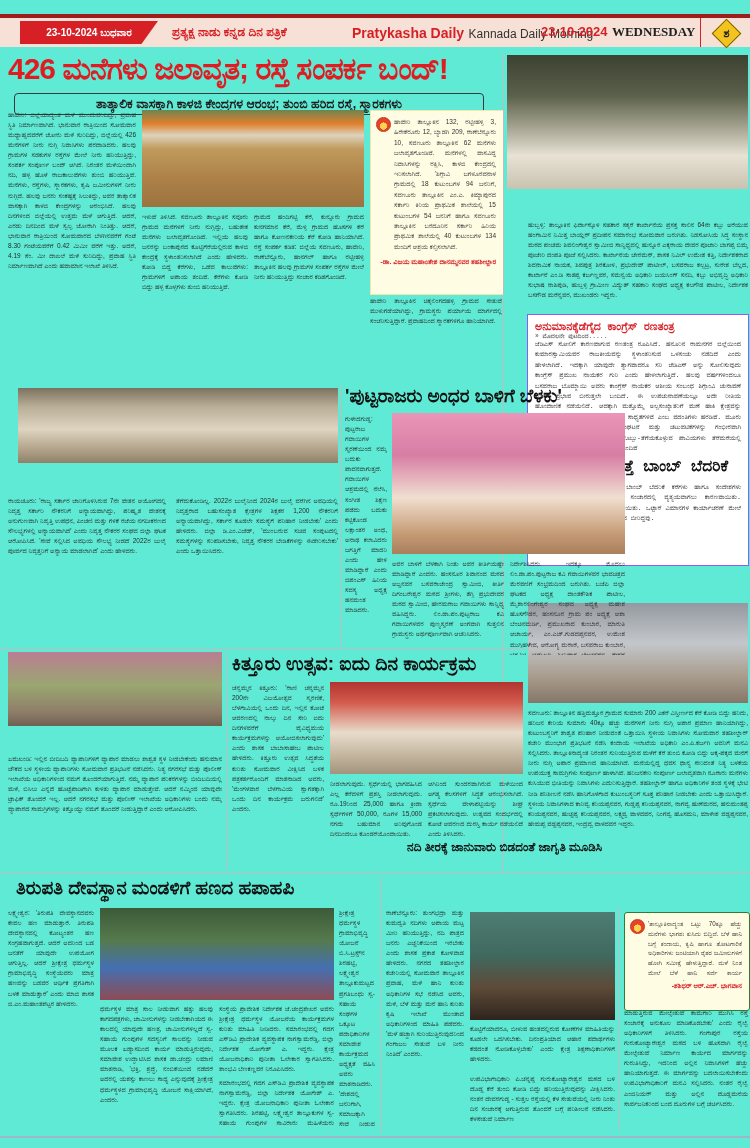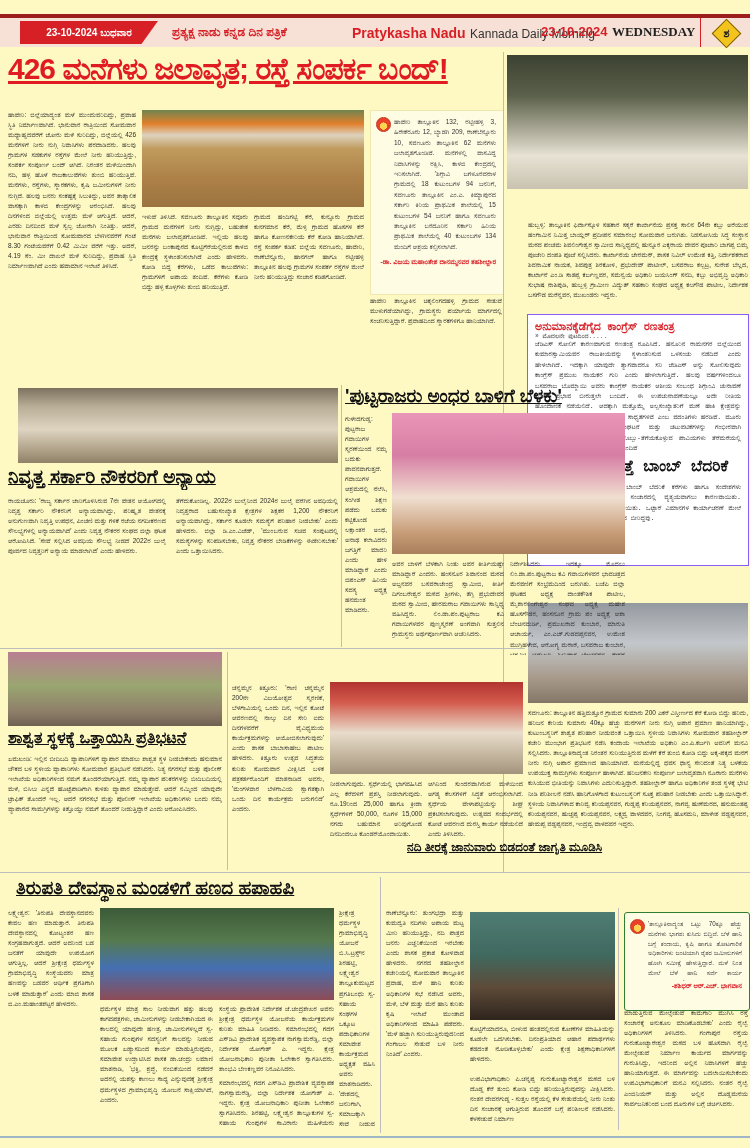--- a/index.html
+++ b/index.html
@@ -1,21 +1,21 @@
 <!DOCTYPE html>
 <html><head>
 <meta charset="utf-8">
 <style>
   html,body{margin:0;padding:0;background:#fff;}
-  #page{position:relative;width:750px;height:1148px;background:#fef9c3;overflow:hidden;
+  #page{position:relative;width:750px;height:1148px;background:#5eead4;overflow:hidden;
         font-family:"Liberation Sans","DejaVu Sans",sans-serif;}
   .abs{position:absolute;}
   .txt{position:absolute;font-size:6.5px;line-height:1.55;text-align:justify;
        color:#2b2b2b;overflow:hidden;word-break:break-word;}
-  .hl{position:absolute;font-weight:bold;color:#111;overflow:hidden;text-decoration:underline;}
+  .hl{position:absolute;font-weight:bold;color:#111;overflow:hidden;}
   .red{color:#d71f26;}
   .ph{position:absolute;overflow:hidden;}
   .ph-flood{background:linear-gradient(180deg,#6f8450 0%,#e07f2c 14%,#ddd3bd 26%,#c09a5d 40%,#ad8148 70%,#9c7340 100%);}
   .ph-felic{background:linear-gradient(180deg,#3c4231 0%,#5a604a 30%,#a8a694 55%,#e7e2d4 75%,#c9c2b0 100%);}
   .ph-group{background:linear-gradient(180deg,#7c725f 0%,#b9ae97 25%,#ded4c0 55%,#b5a78e 80%,#8f8068 100%);}
   .ph-hall{background:linear-gradient(180deg,#ea96b8 0%,#d77ea4 30%,#f0dfd0 60%,#c79d78 85%,#a97f5c 100%);}
   .ph-kitturu{background:linear-gradient(180deg,#b23430 0%,#d35a4c 22%,#e8dccb 55%,#c3b59e 80%,#a2937c 100%);}
   .ph-crowd{background:linear-gradient(180deg,#94999f 0%,#c3c7cb 40%,#a79a8a 75%,#857767 100%);}
   .ph-protest{background:linear-gradient(180deg,#b97e92 0%,#9aa671 45%,#8f7f6a 80%,#6f6152 100%);}
   .ph-stage{background:linear-gradient(180deg,#3c5a38 0%,#567a4d 35%,#4470b2 65%,#8e4b55 100%);}
@@ -41,33 +41,36 @@
 <div id="page">
 
   <div class="abs" style="left:0;top:14px;width:750px;height:4px;background:#9d1c1c;"></div>
   <div class="abs" style="left:0;top:18px;width:750px;height:29px;background:#f7e1d6;"></div>
   <div class="abs" style="left:20px;top:21px;width:138px;height:23px;background:#d71f26;
               clip-path:polygon(0 0,100% 0,88% 100%,0 100%);display:flex;align-items:center;justify-content:center;">
     <span style="color:#fff;font-weight:bold;font-size:10px;">23-10-2024 ಬುಧವಾರ</span>
   </div>
   <div class="abs" style="left:172px;top:25px;font-size:12px;font-weight:bold;color:#d71f26;">ಪ್ರತ್ಯಕ್ಷ ನಾಡು ಕನ್ನಡ ದಿನ ಪತ್ರಿಕೆ</div>
   <div class="abs" style="left:352px;top:24px;">
-    <span style="font-size:14px;font-weight:bold;color:#d71f26;">Pratykasha Nadu</span>
+    <span style="font-size:14px;font-weight:bold;color:#d71f26;">Pratykasha Daily</span>
     <span style="font-size:12px;color:#333;">Kannada Daily Morning</span>
   </div>
   <div class="abs" style="left:541px;top:22px;">
     <span style="font-size:13px;font-weight:bold;color:#d71f26;">23-10-2024</span>
     <span style="font-size:13px;font-weight:bold;color:#222;font-family:'Liberation Serif','DejaVu Serif',serif;">WEDNESDAY</span>
   </div>
   <div class="vrule" style="left:700px;top:18px;height:29px;background:#d71f26;"></div>
   <div class="diamond" style="left:716px;top:23px;">
     <span>ಶ</span>
   </div>
 
   <div class="hl red" style="left:8px;top:52px;width:497px;height:40px;font-size:30px;letter-spacing:-1px;white-space:nowrap;color:#e01b22;">426 ಮನೆಗಳು ಜಲಾವೃತ; ರಸ್ತೆ ಸಂಪರ್ಕ ಬಂದ್!</div>
+  <div class="abs" style="left:14px;top:93px;width:468px;height:20px;border:1.5px solid #3a3a3a;border-radius:4px;display:flex;align-items:center;justify-content:center;">
+    <span style="font-size:12.5px;font-weight:bold;color:#1a1a1a;white-space:nowrap;">ತಾತ್ಕಾಲಿಕ ವಾಸಕ್ಕಾಗಿ ಕಾಳಜಿ ಕೇಂದ್ರಗಳ ಆರಂಭ; ತುಂಬಿ ಹರಿದ ರಸ್ತೆ, ಸ್ಮಾರಕಗಳು</span>
+  </div>
 
   <div class="ph ph-felic" style="left:507px;top:55px;width:241px;height:134px;"></div>
   <div class="txt" style="left:528px;top:220px;width:220px;height:90px;">ಹುಬ್ಬಳ್ಳಿ: ತಾಲ್ಲೂಕಿನ ಫಿರ್ದಾಸ್ಕೊಳಿ ಸಹಕಾರ ಸಕ್ಕರೆ ಕಾರ್ಖಾನೆಯ ಪ್ರಸಕ್ತ ಸಾಲಿನ 64ನೇ ಕಬ್ಬು ಅರೆಯುವ ಹಂಗಾಮಿನ ನಿಮಿತ್ತ ಬಾಯ್ಲರ್ ಪ್ರದೀಪನ ಸಮಾರಂಭ ಸೋಮವಾರ ಜರುಗಿತು. ನಿಡಸೋಸಿಯ ಸಿದ್ಧ ಸಂಸ್ಥಾನ ಮಠದ ಪಂಚಮ ಶಿವಲಿಂಗೇಶ್ವರ ಸ್ವಾಮೀಜಿ ಸಾನ್ನಿಧ್ಯದಲ್ಲಿ ಹುನ್ನೂರ ಎಕ್ಕರಾಯ ದೇವರ ಪೂಜಾರಿ ಬಾಗಪ್ಪ ಬಿಮ್ಮ ಪೂಜೇರಿ ದಂಪತಿ ಪೂಜೆ ಸಲ್ಲಿಸಿದರು. ಕಾರ್ಖಾನೆಯ ಚೇರಮನ್, ಶಾಸಕ ನಿವಿಲ್ ಉಮೇಶ ಕತ್ತಿ, ನಿರ್ದೇಶಕರಾದ ಶಿವನಾಮಿಕ ನಾಯಕ, ಶಿವಪುತ್ರ ಶಿರಕೋಳಿ, ಪ್ರಭುದೇವ್ ಪಾಟೀಲ್, ಬಸವರಾಜ ಕಲ್ಪಟ್ರ, ಸುರೇಶ ಬೆಲ್ಲದ, ಕಾರ್ಖಾನೆ ಎಂ.ಡಿ ಸಾತಪ್ಪ ಕರ್ಜಣ್ಣವರ, ಸಮನ್ವಯ ಅಧಿಕಾರಿ ಜಯಸಿಂಗ್ ಸನದಿ, ಕಬ್ಬು ಅಭಿವೃದ್ಧಿ ಅಧಿಕಾರಿ ಸುಭಾಷ ನಾಶಿಪುಡಿ, ಹುಬ್ಬಳ್ಳಿ ಗ್ರಾಮೀಣ ವಿದ್ಯುತ್ ಸಹಕಾರಿ ಸಂಘದ ಅಧ್ಯಕ್ಷ ಕಲಗೌಡ ಪಾಟೀಲ, ನಿರ್ದೇಶಕ ಬಸಗೌಡ ಮರೆನ್ನವರ, ಮುಖಂಡರು ಇದ್ದರು.</div>
 
   <div class="txt" style="left:8px;top:110px;width:128px;height:268px;">ಹಾವೇರಿ: ಜಿಲ್ಲೆಯಾದ್ಯಂತ ಮಳೆ ಮುಂದುವರಿದಿದ್ದು, ಪ್ರವಾಹ ಸ್ಥಿತಿ ನಿರ್ಮಾಣವಾಗಿದೆ. ಭಾನುವಾರ ರಾತ್ರಿಯಿಂದ ಸೋಮವಾರ ಮಧ್ಯಾಹ್ನದವರೆಗೆ ಜೋರು ಮಳೆ ಸುರಿದಿದ್ದು, ಜಿಲ್ಲೆಯಲ್ಲಿ 426 ಮನೆಗಳಿಗೆ ನೀರು ನುಗ್ಗಿ ನಿವಾಸಿಗಳು ಪರದಾಡಿದರು. ಹಲವು ಗ್ರಾಮಗಳ ಸಡಕುಗಳ ರಸ್ತೆಗಳ ಮೇಲೆ ನೀರು ಹರಿಯುತ್ತಿದ್ದು, ಸಂಪರ್ಕ ಸಂಪೂರ್ಣ ಬಂದ್ ಆಗಿದೆ. ನಿರಂತರ ಮಳೆಯಿಂದಾಗಿ ನದಿ, ಹಳ್ಳ ಹೊಳೆ ರಾಜಕಾಲುವೆಗಳು ತುಂಬಿ ಹರಿಯುತ್ತಿವೆ. ಮನೆಗಳು, ರಸ್ತೆಗಳು, ಸ್ಮಾರಕಗಳು, ಕೃಷಿ ಜಮೀನುಗಳಿಗೆ ನೀರು ನುಗ್ಗಿದೆ. ಹಲವು ಜನರು ಸಂಕಷ್ಟಕ್ಕೆ ಸಿಲುಕಿದ್ದು, ಅವರ ತಾತ್ಕಾಲಿಕ ವಾಸಕ್ಕಾಗಿ ಕಾಳಜಿ ಕೇಂದ್ರಗಳನ್ನು ಆರಂಭಿಸಿದೆ. ಹಲವು ದಿನಗಳಿಂದ ಜಿಲ್ಲೆಯಲ್ಲಿ ಉತ್ತಮ ಮಳೆ ಆಗುತ್ತಿದೆ. ಆದರೆ, ಎರಡು ದಿನದಿಂದ ಮಳೆ ಸ್ವಲ್ಪ ಜೋರಾಗಿ ನಿಂತಿತ್ತು. ಆದರೆ, ಭಾನುವಾರ ರಾತ್ರಿಯಿಂದ ಸೋಮವಾರದ ಬೆಳಗಿನವರೆಗೆ ಗಂಟೆ 8.30 ಗಂಟೆಯವರೆಗೆ 0.42 ಮಿಮೀ ವರೆಗೆ ಇತ್ತು. ಅದರೆ, 4.19 ಸೆಂ. ಮೀ ದಾಖಲೆ ಮಳೆ ಸುರಿದಿದ್ದು, ಪ್ರವಾಹ ಸ್ಥಿತಿ ನಿರ್ಮಾಣವಾಗಿದೆ ಎಂದು ಹವಾಮಾನ ಇಲಾಖೆ ತಿಳಿಸಿದೆ.</div>
   <div class="ph ph-flood" style="left:142px;top:110px;width:222px;height:97px;"></div>
   <div class="txt" style="left:142px;top:212px;width:106px;height:166px;">ಇಳುವೆ ತಿಳಿಸಿದೆ. ಸವಣೂರು ತಾಲ್ಲೂಕಿನ ಸವೂರು ಗ್ರಾಮದ ಮನೆಗಳಿಗೆ ನೀರು ನುಗ್ಗಿದ್ದು, ಬಹುತೇಕ ಮನೆಗಳು ಜಲಾವೃತಗೊಂಡಿವೆ. ಇಲ್ಲಿಯ ಹಲವು ಜನರನ್ನು ಬಂಕಾಪುರದ ಕೊಟ್ಟಿಗೆರೆಯಲ್ಲಿರುವ ಕಾಳಜಿ ಕೇಂದ್ರಕ್ಕೆ ಸ್ಥಳಾಂತರಿಸಲಾಗಿದೆ ಎಂದು ಹೇಳಿದರು. ಕೋಡಿ ಬಿದ್ದ ಕೆರೆಗಳು, ಒಡೆದ ಕಾಲುವೆಗಳು: ಗ್ರಾಮಗಳಿಗೆ ಅಪಾಯ ತಂದಿವೆ. ಕೆರೆಗಳು ಕೋಡಿ ಬಿದ್ದು ಹಳ್ಳ ಕೊಳ್ಳಗಳು ತುಂಬಿ ಹರಿಯುತ್ತಿವೆ.</div>
   <div class="txt" style="left:254px;top:212px;width:110px;height:166px;">ಗ್ರಾಮದ ಹಂದಿಗಟ್ಟಿ ಕೆರೆ, ಕುನ್ನೂರು ಗ್ರಾಮದ ಕುನಗಮಾನ ಕೆರೆ, ಮೆಳ್ಳಿ ಗ್ರಾಮದ ಹೊಸಗಳಿ ಕೆರೆ ಹಾಗೂ ಕೋಣನಕೇರಿಯ ಕೆರೆ ಕೋಡಿ ಹಾನಿಯಾಗಿದೆ. ರಸ್ತೆ ಸಂಪರ್ಕ ಕಡಿತ: ಜಿಲ್ಲೆಯ ಸವಣೂರು, ಹಾವೇರಿ, ರಾಣೆಬೆನ್ನೂರು, ಹಾನಗಲ್ ಹಾಗೂ ರಟ್ಟೀಹಳ್ಳಿ ತಾಲ್ಲೂಕಿನ ಹಲವು ಗ್ರಾಮಗಳ ಸಂಪರ್ಕ ರಸ್ತೆಗಳ ಮೇಲೆ ನೀರು ಹರಿಯುತ್ತಿದ್ದು ಸಂಚಾರ ಕಡಿತಗೊಂಡಿದೆ.</div>
   <div class="ybox" style="left:370px;top:110px;width:118px;height:172px;">
     <div class="flame" style="left:5px;top:6px;"></div>
@@ -84,40 +87,39 @@
     <div style="font-size:6.5px;line-height:1.6;text-align:justify;color:#2b2b2b;height:118px;overflow:hidden;">ಜೆಡಿಎಸ್ ಸೋಲಿಗೆ ಕಾರಣವಾಗುವ ರಣತಂತ್ರ ರೂಪಿಸಿದೆ. ಹನೂರಿನ ರಾಮನಗರ ಜಿಲ್ಲೆಯಿಂದ ಕುಮಾರಸ್ವಾಮಿಯವರ ರಾಜಕೀಯವನ್ನು ಸ್ಥಳಾಂತರಿಸುವ ಒಳಸಂಚು ನಡೆದಿದೆ ಎಂದು ಹೇಳಲಾಗಿದೆ. ಇದಕ್ಕಾಗಿ ಯಾವುದೇ ತ್ಯಾಗವಾದರೂ ಸರಿ ಜೆಡಿಎಸ್ ಅನ್ನು ಸೋಲಿಸುವುದು ಕಾಂಗ್ರೆಸ್ ಪ್ರಮುಖ ನಾಯಕರ ಗುರಿ ಎಂದು ಹೇಳಲಾಗುತ್ತಿದೆ. ಹಲವು ವರ್ಷಗಳಿಂದಲೂ ಬಸವರಾಜ ಬೊಮ್ಮಾಯಿ ಅವರು ಕಾಂಗ್ರೆಸ್ ನಾಯಕರ ಆಶೀಯ ಸಂಬಂಧ ಶಿಗ್ಗಾಂವಿ ಚುನಾವಣೆ ಮೇಲೆ ಪ್ರಭಾವ ಬೀರುತ್ತಲೇ ಬಂದಿದೆ. ಈ ಉಪಚುನಾವಣೆಯಲ್ಲೂ ಅದೇ ರೀತಿಯ ಹೊಂದಾಣಿಕೆ ನಡೆಯಲಿದೆ. ಆದಕ್ಕಾಗಿ ಮತ್ತೊಮ್ಮೆ ಅಲ್ಪಸಂಖ್ಯಾತರಿಗೆ ಮಣೆ ಹಾಕಿ ಕ್ಷೇತ್ರವನ್ನು ಬಿಜೆಪಿಗೆ ಸುಲಭದ ತುತ್ತು ಮಾಡಿಕೊಡುವ ಸಾಧ್ಯತೆಗಳಿವೆ ಎಂಬ ವದಂತಿಗಳು ಹರಡಿವೆ. ಮೂರು ಉಪಚುನಾವಣೆ ಫೈತಿ ಕಾಂಗ್ರೆಸ್ ಸಂಘಟನೆ ಮತ್ತು ಚಟುವಟಿಕೆಗಳನ್ನು ಗಂಭೀರವಾಗಿ ಪರಿಗಣಿಸಿದೆ. ಮಿನಿ ಮಹಾಘಟದಲ್ಲಿ ಕೊಬ್ಬು-ತೆಗೆಯಕೊಳ್ಳುವ ಪಾವಿಯಗಳು ತೆರೆಮರೆಯಲ್ಲಿ ನಡೆಯುತ್ತಿದೆ ಎಂಬ ಆರೋಪಗಳೂ ಕೇಳಿಬಂದಿವೆ</div>
     <div style="font-size:15.5px;font-weight:bold;color:#111;white-space:nowrap;overflow:hidden;">ವಿಮಾನಗಳಿಗೆ ಮತ್ತೆ ಬಾಂಬ್ ಬೆದರಿಕೆ</div>
     <div class="note">» ಮೊದಲನೇ ಪುಟದಿಂದ.....</div>
     <div style="font-size:6.5px;line-height:1.6;text-align:justify;color:#2b2b2b;height:52px;overflow:hidden;">ನಾಯಬ್ಬು ಸೋಮವಾರ ಹೇಳಿದ್ದಾರೆ. ಬಾಂಬ್ ಬೆದರಿಕೆ ಕರೆಗಳು ಹಾಗೂ ಸಂದೇಶಗಳು ಹುಸಿಯಾಗಿದ್ದರೂ ಅನೇಕ ವಿಮಾನಗಳ ಸಂಚಾರದಲ್ಲಿ ವ್ಯತ್ಯಯವಾಗಲು ಕಾರಣವಾಯಿತು. ಸಾವಿರಾರು ಪ್ರಯಾಣಿಕರಿಗೂ ತೊಂದರೆಯಾಯಿತು. ಒಟ್ಟಾರೆ ವಿಮಾನಗಳ ಕಾರ್ಯಾಚರಣೆ ಮೇಲೆ ಹುಸಿ ಬಾಂಬ್ ದಾಳಿ ಬೆದರಿಕೆಗಳು ಪ್ರಭಾವ ಬೀರಿದ್ದವು.</div>
   </div>
 
   <div class="ph ph-crowd" style="left:528px;top:603px;width:220px;height:100px;"></div>
   <div class="txt" style="left:528px;top:708px;width:220px;height:162px;">ಸವಣೂರು: ತಾಲ್ಲೂಕಿನ ಹತ್ತಿಮತ್ತೂರ ಗ್ರಾಮದ ಸುಮಾರು 200 ಎಕರೆ ವಿಸ್ತೀರ್ಣದ ಕೆರೆ ಕೋಡಿ ಬಿದ್ದು ಹರಿದು, ಹರಿಜನ ಕೇರಿಯ ಸುಮಾರು 40ಕ್ಕೂ ಹೆಚ್ಚು ಮನೆಗಳಿಗೆ ನೀರು ನುಗ್ಗಿ ಅಪಾರ ಪ್ರಮಾಣ ಹಾನಿಯಾಗಿದ್ದು, ಕುಟುಂಬಸ್ಥರಿಗೆ ಶಾಶ್ವತ ಪರಿಹಾರ ನೀಡುವಂತೆ ಒತ್ತಾಯಿಸಿ ಸ್ಥಳೀಯ ನಿವಾಸಿಗಳು ಸೋಮವಾರ ತಹಶೀಲ್ದಾರ್ ಕಚೇರಿ ಮುಂಭಾಗ ಪ್ರತಿಭಟನೆ ನಡೆಸಿ ಕಂದಾಯ ಇಲಾಖೆಯ ಅಧಿಕಾರಿ ಎಂ.ಪಿ.ಕರ್ಜಗಿ ಅವರಿಗೆ ಮನವಿ ಸಲ್ಲಿಸಿದರು. ತಾಲ್ಲೂಕಿನಾದ್ಯಂತ ನಿರಂತರ ಸುರಿಯುತ್ತಿರುವ ಮಳೆಗೆ ಕೆರೆ ತುಂಬಿ ಕೋಡಿ ಬಿದ್ದು ಅಕ್ಕ-ಪಕ್ಕದ ಮನೆಗೆ ನೀರು ನುಗ್ಗಿ ಅಪಾರ ಪ್ರಮಾಣದ ಹಾನಿಯಾಗಿದೆ. ಮನೆಯಲ್ಲಿದ್ದ ಧವಸ ಧಾನ್ಯ ಸೇರಿದಂತೆ ನಿತ್ಯ ಬಳಕೆಯ ಉಪಯುಕ್ತ ಸಾಮಗ್ರಿಗಳು ಸಂಪೂರ್ಣ ಹಾಳಾಗಿವೆ. ಹರಿಜನಕೇರಿ ಸಂಪೂರ್ಣ ಜಲಾವೃತವಾಗಿ ನೂರಾರು ಮನೆಗಳು ಕುಸಿಯುವ ಭೀತಿಯನ್ನು ನಿವಾಸಿಗಳು ಎದುರಿಸುತ್ತಿದ್ದಾರೆ. ತಹಶೀಲ್ದಾರ್ ಹಾಗೂ ಅಧಿಕಾರಿಗಳ ತಂಡ ಸ್ಥಳಕ್ಕೆ ಭೇಟಿ ನೀಡಿ ಪರಿಶೀಲನೆ ನಡೆಸಿ ಹಾನಿಗೊಳಗಾದ ಕುಟುಂಬಸ್ಥರಿಗೆ ಸೂಕ್ತ ಪರಿಹಾರ ನೀಡಬೇಕು ಎಂದು ಒತ್ತಾಯಿಸಿದ್ದಾರೆ. ಸ್ಥಳೀಯ ನಿವಾಸಿಗಳಾದ ಕಾರಿವ್ವ ಕರಿಯಪ್ಪನವರ, ಗುಡ್ಡಪ್ಪ ಕರಿಯಪ್ಪನವರ, ನಾಗವ್ವ ಹುಣೆಮರದ, ಹನುಮಂತಪ್ಪ ಕರಿಯಪ್ಪನವರ, ಹುಚ್ಚಪ್ಪ ಕರಿಯಪ್ಪನವರ, ಲಕ್ಷ್ಮವ್ವ ವಾಳದವರ, ನಿಂಗವ್ವ ಹೊಸಮನಿ, ಮಾಳೇಶ ವಡ್ಡಪ್ಪನವರ, ಹೇಮಪ್ಪ ವಡ್ಡಪ್ಪನವರ, ಇಂದ್ರವ್ವ ವಾಳದವರ ಇದ್ದರು.</div>
 
   <div class="ph ph-group" style="left:18px;top:388px;width:320px;height:75px;"></div>
-  <div class="hl" style="left:8px;top:466px;width:330px;height:24px;font-size:19px;white-space:nowrap;">ನಿವೃತ್ತ ಸರ್ಕಾರಿ ನೌಕರರಿಗೆ ಅನ್ಯಾಯ</div>
   <div class="txt" style="left:8px;top:496px;width:158px;height:148px;">ರಾಯಚೂರು: 'ರಾಜ್ಯ ಸರ್ಕಾರ ಜಾರಿಗೊಳಿಸಿರುವ 7ನೇ ವೇತನ ಆಯೋಗದಲ್ಲಿ ನಿವೃತ್ತ ಸರ್ಕಾರಿ ನೌಕರರಿಗೆ ಅನ್ಯಾಯವಾಗಿದ್ದು, ಪರಿಷ್ಕೃತ ವೇತನಕ್ಕೆ ಅನುಗುಣವಾಗಿ ನಿವೃತ್ತಿ ಉಪಧನ, ಪಿಂಚಣಿ ಮತ್ತು ಗಳಿಕೆ ರಜೆಯ ನಗದೀಕರಣದ ಸೌಲಭ್ಯಗಳಲ್ಲಿ ಅನ್ಯಾಯವಾಗಿದೆ' ಎಂದು ನಿವೃತ್ತ ನೌಕರರ ಸಂಘದ ಜಿಲ್ಲಾ ಘಟಕ ಆರೋಪಿಸಿದೆ. 'ಸೇವೆ ಸಲ್ಲಿಸಿದ ಅವಧಿಯ ಸೌಲಭ್ಯ ನೀಡದೆ 2022ರ ಜುಲೈ ಪೂರ್ವದ ನಿವೃತ್ತರಿಗೆ ಅನ್ಯಾಯ ಮಾಡಲಾಗಿದೆ' ಎಂದು ಹೇಳಿದರು.</div>
   <div class="txt" style="left:176px;top:496px;width:162px;height:148px;">ತೆಗೆದುಕೊಂಡಿಲ್ಲ. 2022ರ ಜುಲೈನಿಂದ 2024ರ ಜುಲೈ ವರೆಗಿನ ಅವಧಿಯಲ್ಲಿ ನಿವೃತ್ತರಾದ ಬಹುಸಂಖ್ಯಾತ ಕ್ಷೇತ್ರಗಳ ಶಿಕ್ಷಕರ 1,200 ನೌಕರರಿಗೆ ಅನ್ಯಾಯವಾಗಿದ್ದು, ಸರ್ಕಾರ ಕೂಡಲೇ ಸಮಸ್ಯೆಗೆ ಪರಿಹಾರ ನೀಡಬೇಕು' ಎಂದು ಹೇಳಿದರು. ಜಿಲ್ಲಾ ಡಿ.ಎಂ.ವಿಜೆಡ್, 'ಮುಂಬರುವ ಸಚಿವ ಸಂಪುಟದಲ್ಲಿ ಸಮಸ್ಯೆಗಳನ್ನು ಸರಿಪಡಿಸಬೇಕು, ನಿವೃತ್ತ ನೌಕರರ ಬೇಡಿಕೆಗಳನ್ನು ಈಡೇರಿಸಬೇಕು' ಎಂದು ಒತ್ತಾಯಿಸಿದರು.</div>
 
   <div class="vrule" style="left:341px;top:385px;height:262px;"></div>
   <div class="hl" style="left:345px;top:385px;width:280px;height:24px;font-size:18.5px;text-align:left;white-space:nowrap;">'ಪುಟ್ಟರಾಜರು ಅಂಧರ ಬಾಳಿಗೆ ಬೆಳಕು'</div>
   <div class="txt" style="left:345px;top:414px;width:42px;height:240px;">ಗುಳೇದಗುಡ್ಡ: ಪುಟ್ಟರಾಜ ಗವಾಯಿಗಳ ಸ್ಮರಣೆಯಿಂದ ನಮ್ಮ ಬದುಕು ಪಾವನವಾಗುತ್ತದೆ. ಗವಾಯಿಗಳ ಆಶ್ರಮದಲ್ಲಿ ನೆಲೆಸಿ, ಸಂಗೀತ ಶಿಕ್ಷಣ ಪಡೆದು ಬದುಕು ಕಟ್ಟಿಕೊಂಡ ಲಕ್ಷಾಂತರ ಅಂಧ, ಅನಾಥ ಕಲಾವಿದರು ಜಗತ್ತಿಗೆ ಮಾದರಿ ಎಂದು ಹೇಳಿ ಮಾಡಿದ್ದಾರೆ ಎಂದು ಜಿಪಂಎಸ್ ಹಿರಿಯ ಸದಸ್ಯ ಅಧ್ಯಕ್ಷ ಹನಮಂತ ಮಾಡಿದರು.</div>
   <div class="ph ph-hall" style="left:392px;top:413px;width:233px;height:141px;"></div>
   <div class="txt" style="left:392px;top:559px;width:112px;height:96px;">ಅವರ ಬಾಳಿಗೆ ಬೆಳಕಾಗಿ ನಿಂತು ಅವರ ಕೀರ್ತಿಯಷ್ಟೇ ಮಾಡಿದ್ದಾರೆ ಎಂದರು. ಹಂಸನೂರ ಶಿವಾನಂದ ಮಠದ ಅಜ್ಜನವರ ಬಸವರಾಜೇಂದ್ರ ಸ್ವಾಮೀಜಿ, ಕೀರ್ತಿ ದಿಗಂಬರೇಶ್ವರ ಮಠದ ಶ್ರೀಗಳು, ತೆಗ್ಗಿ ಪ್ರಭುದೇವರ ಮಠದ ಸ್ವಾಮೀಜಿ, ಹೇರಮರಾಜ ಗವಾಯಿಗಳು ಸಾನ್ನಿಧ್ಯ ವಹಿಸಿದ್ದರು. ಲಿಂ.ಡಾ.ಪಂ.ಪುಟ್ಟರಾಜ ಕವಿ ಗವಾಯಿಗಳವರ ಪುಣ್ಯಸ್ಮರಣೆ ಅಂಗವಾಗಿ ಸುತ್ತಲಿನ ಗ್ರಾಮಸ್ಥರು ಅರ್ಥಪೂರ್ಣವಾಗಿ ಆಚರಿಸಿದರು.</div>
   <div class="txt" style="left:510px;top:559px;width:115px;height:96px;">ನಿರ್ದೇಶಿಸಿದರು. ಇದಕ್ಕೂ ಮೊದಲು ಲಿಂ.ಡಾ.ಪಂ.ಪುಟ್ಟರಾಜ ಕವಿ ಗವಾಯಿಗಳವರ ಭಾವಚಿತ್ರದ ಮೆರವಣಿಗೆ ಸಂಭ್ರಮದಿಂದ ಜರುಗಿತು. ಬಜೆಪಿ ಜಿಲ್ಲಾ ಘಟಕದ ಅಧ್ಯಕ್ಷ ದಾಂತಕೌಶಿಕ ಪಾಟೀಲ, ಮೈಶಾರಲಿಂಗೇಶ್ವರ ಸಂಘದ ಅಧ್ಯಕ್ಷ ಮಹೇಶ ಹೊಸಗೌಡರ, ಹಂಸನೂರ ಗ್ರಾಮ ಪಂ ಅಧ್ಯಕ್ಷೆ ಆಶಾ ಬೆಂಚಿನಮರ್ಡಿ, ಪ್ರಮುಖರಾದ ಕುಂಬಾರ, ಮಾರುತಿ ಆಚಾರ್ಯ, ಎಂ.ಎಚ್.ಗುಡದಪ್ಪನವರ, ಉಮೇಶ ಮುಗ್ಗಿಹಳೆೇವ, ಆರೋಗ್ಯ ಮರಾಠೆ, ಬಸವರಾಜ ಕುಂಬಾರ, ಭರಮಿಸಿ ಚಿಮ್ಮಲಗಿ, ಶ್ರೀನಿವಾಸ ಬೆಂಚಿನಹಳ್ಳಿ, ತೇರದ ಬೆಂಚಿನಹಳ್ಳಿ, ಸುರೇಶ ಜಿಮ್ಮಲಿಗ ಇದ್ದರು.</div>
 
   <div class="hrule" style="left:0;top:648px;width:525px;"></div>
   <div class="vrule" style="left:227px;top:652px;height:218px;"></div>
+  <div class="hl" style="left:232px;top:653px;width:292px;height:25px;font-size:19px;white-space:nowrap;">ಕಿತ್ತೂರು ಉತ್ಸವ: ಐದು ದಿನ ಕಾರ್ಯಕ್ರಮ</div>
   <div class="txt" style="left:232px;top:683px;width:92px;height:186px;">ಚನ್ನಮ್ಮನ ಕಿತ್ತೂರು: 'ರಾಣಿ ಚನ್ನಮ್ಮನ 200ನೇ ವಿಜಯೋತ್ಸವ ಸ್ಮರಣಿಕೆ, ಬೆಳಗಾವಿಯಲ್ಲಿ ಒಂದು ದಿನ, ಇಲ್ಲಿನ ಕೋಟೆ ಆವರಣದಲ್ಲಿ ನಾಲ್ಕು ದಿನ ಸೇರಿ ಐದು ದಿನಗಳವರೆಗೆ ವೈವಿಧ್ಯಮಯ ಕಾರ್ಯಕ್ರಮಗಳನ್ನು ಆಯೋಜಿಸಲಾಗುವುದು' ಎಂದು ಶಾಸಕ ಬಾಬಾಸಾಹೇಬ ಪಾಟೀಲ ಹೇಳಿದರು. ಕಿತ್ತೂರು ಉತ್ಸವ ಸಿದ್ಧತೆಯ ಕುರಿತು ಸೋಮವಾರ ವೀಕ್ಷಿಸಿದ ಬಳಿಕ ಪತ್ರಕರ್ತರೊಂದಿಗೆ ಮಾತನಾಡಿದ ಅವರು, 'ಮಂಗಳವಾರ ಬೆಳಗಾವಿಯ ಸ್ವಾಗತಕ್ಕಾಗಿ ಒಂದು ದಿನ ಕಾರ್ಯಕ್ರಮ ಜರುಗಲಿದೆ' ಎಂದರು.</div>
   <div class="ph ph-kitturu" style="left:330px;top:682px;width:193px;height:92px;"></div>
   <div class="txt" style="left:330px;top:779px;width:92px;height:90px;">ನೀಡಲಾಗುವುದು. ಸ್ಪರ್ಧೆಯಲ್ಲಿ ಭಾಗವಹಿಸಿದ ಎಲ್ಲ ಕೆರೆದಳಿಗೆ ಪ್ರಶಸ್ತಿ ನೀಡಲಾಗುವುದು. ರೂ.19ರಿಂದ 25,000 ಹಾಗೂ ಕ್ರೀಡಾ ಸ್ಪರ್ಧೆಗಳಿಗೆ 50,000, ರೂಗಳ 15,000 ನಗದು ಬಹುಮಾನ ಅರಿವುಗೊಂಡ ದಿನದಿಂದಲೂ ಕೊಂಡರೆಯೊಂದಾಯಿತು.</div>
   <div class="txt" style="left:428px;top:779px;width:95px;height:90px;">ಆಗಿನಿಂದ ಸುಂದರವಾಗಿರುವ ಮಳೆಯಿಂದ ಅಗತ್ಯ ಕೆಲಸಗಳಿಗೆ ಸಿದ್ಧತೆ ಆರಂಭಿಸಲಾಗಿದೆ. ಸ್ಪರ್ಧೆಯ ವೇಳಾಪಟ್ಟಿಯನ್ನು ಶೀಘ್ರ ಪ್ರಕಟಿಸಲಾಗುವುದು. ಉತ್ಸವದ ಸಂದರ್ಭದಲ್ಲಿ ಕೋಟೆ ಆವರಣದ ದುರಸ್ತಿ ಕಾರ್ಯ ನಡೆಯಲಿದೆ ಎಂದು ತಿಳಿಸಿದರು.</div>
 
   <div class="ph ph-protest" style="left:8px;top:652px;width:214px;height:74px;"></div>
-  <div class="hl" style="left:8px;top:729px;width:214px;height:21px;font-size:16px;white-space:nowrap;">ಶಾಶ್ವತ ಸ್ಥಳಕ್ಕೆ ಒತ್ತಾಯಿಸಿ ಪ್ರತಿಭಟನೆ</div>
   <div class="txt" style="left:8px;top:754px;width:214px;height:115px;">ಏಮಖಂಡಿ: ಇಲ್ಲಿನ ಬೀದಿಬದಿ ವ್ಯಾಪಾರಿಗಳಿಗೆ ವ್ಯಾಪಾರ ಮಾಡಲು ಶಾಶ್ವತ ಸ್ಥಳ ನೀಡಬೇಕೆಂದು ಹನುಮಾನ ಚೌಕದ ಬಳಿ ಸ್ಥಳೀಯ ವ್ಯಾಪಾರಿಗಳು ಸೋಮವಾರ ಪ್ರತಿಭಟನೆ ನಡೆಸಿದರು. ನಿತ್ಯ ನಗರಸಭೆ ಮತ್ತು ಪೊಲೀಸ್ ಇಲಾಖೆಯ ಅಧಿಕಾರಿಗಳಿಂದ ನಮಗೆ ತೊಂದರೆಯಾಗುತ್ತಿದೆ. ನಮ್ಮ ವ್ಯಾಪಾರ ಪರಿಕರಗಳನ್ನು ಬೀದಿಬದಿಯಲ್ಲಿ ಮಳೆ, ಬಿಸಿಲು ಎನ್ನದೆ ಹೊಟ್ಟೆಪಾಡಿಗಾಗಿ ಕುಳಿತು ವ್ಯಾಪಾರ ಮಾಡುತ್ತೇವೆ. ಆದರೆ ನಮ್ಮಿಂದ ಯಾವುದೇ ಟ್ರಾಫಿಕ್ ತೊಂದರೆ ಇಲ್ಲ. ಆದರೆ ನಗರಸಭೆ ಮತ್ತು ಪೊಲೀಸ್ ಇಲಾಖೆಯ ಅಧಿಕಾರಿಗಳು ಬಂದು ನಮ್ಮ ವ್ಯಾಪಾರದ ಸಾಮಗ್ರಿಗಳನ್ನು ಕಿತ್ತೊಯ್ದು ನಮಗೆ ತೊಂದರೆ ನೀಡುತ್ತಿದ್ದಾರೆ ಎಂದು ಆರೋಪಿಸಿದರು.</div>
 
   <div class="hrule" style="left:0;top:872px;width:750px;"></div>
   <div class="hl" style="left:16px;top:877px;width:374px;height:25px;font-size:18.5px;white-space:nowrap;">ತಿರುಪತಿ ದೇವಸ್ಥಾನ ಮಂಡಳಿಗೆ ಹಣದ ಹಪಾಹಪಿ</div>
   <div class="txt" style="left:8px;top:908px;width:86px;height:222px;">ಲಕ್ಷ್ಮೇಶ್ವರ: 'ತಿರುಪತಿ ದೇವಸ್ಥಾನದವರು ಕೇವಲ ಹಣ ಮಾಡುತ್ತಾರೆ. ತಿರುಪತಿ ದೇವಸ್ಥಾನದಲ್ಲಿ ಕೋಟ್ಯಂತರ ಹಣ ಸಂಗ್ರಹವಾಗುತ್ತದೆ. ಆದರೆ ಅದರಿಂದ ಬಡ ಜನತೆಗೆ ಯಾವುದೇ ಉಪಯೋಗ ಆಗುತ್ತಿಲ್ಲ. ಆದರೆ ಶ್ರೀಕ್ಷೇತ್ರ ಧರ್ಮಸ್ಥಳ ಗ್ರಾಮಾಭಿವೃದ್ಧಿ ಸಂಸ್ಥೆಯವರು ಮಾತ್ರ ಹಣವನ್ನು ಬಡವರ ಆರ್ಥಿಕ ಪ್ರಗತಿಗಾಗಿ ಬಳಕೆ ಮಾಡುತ್ತಾರೆ' ಎಂದು ಮಾಜಿ ಶಾಸಕ ಜಿ.ಎಂ.ಮಹಾಂತಶೆಟ್ಟರ ಹೇಳಿದರು.</div>
   <div class="ph ph-stage" style="left:100px;top:908px;width:234px;height:92px;"></div>
   <div class="txt" style="left:100px;top:1004px;width:113px;height:126px;">ಧರ್ಮಸ್ಥಳ ಮಾತ್ರ ಸಾಲ ನೀಡುವಾಗ ಹತ್ತು ಹಲವು ಕಾಗದಪತ್ರಗಳು, ಜಾಮೀನುಗಳನ್ನು ನೀಡಬೇಕಾಗಿಯದ ಈ ಕಾಲದಲ್ಲಿ ಯಾವುದೇ ಹಣತ್ರ, ಜಾಮೀನುಗಳಿಲ್ಲದೆ ಸ್ವ-ಸಹಾಯ ಗುಂಪುಗಳ ಸದಸ್ಯರಿಗೆ ಸಾಲವನ್ನು ನೀಡುವ ಮೂಲಕ ಏಡ್ಯಾಸದಿಂದ ಕಾರ್ಯ ಮಾಡುತ್ತಿರುವುದು, ಸಮಾವೇಶ ಉದ್ಘಾಟಿಸಿದ ಶಾಸಕ ಡಾ.ಚಂದ್ರು ಲಮಾಣಿ ಮಾತನಾಡಿ, 'ಭಕ್ತಿ, ಶ್ರದ್ಧೆ, ನಂಬಿಕೆಯಿಂದ ನಡೆದರೆ ಅದರಲ್ಲಿ ಯಶಸ್ಸು ಕಾಣಲು ಸಾಧ್ಯ ಎನ್ನುವುದಕ್ಕೆ ಶ್ರೀಕ್ಷೇತ್ರ ಧರ್ಮಸ್ಥಳದ ಗ್ರಾಮಾಭಿವೃದ್ಧಿ ಯೋಜನೆ ಸಾಕ್ಷಿಯಾಗಿದೆ, ಎಂದರು.</div>
   <div class="txt" style="left:219px;top:1004px;width:115px;height:70px;">ಸಂಸ್ಥೆಯ ಪ್ರಾದೇಶಿಕ ನಿರ್ದೇಶಕ ಜೆ.ಚಂದ್ರಶೇಖರ ಅವರು ಶ್ರೀಕ್ಷೇತ್ರ ಧರ್ಮಸ್ಥಳ ಯೋಜನೆಯ ಕಾರ್ಯಕ್ರಮಗಳ ಕುರಿತು ಮಾಹಿತಿ ನೀಡಿದರು. ಸಮಾರಂಭದಲ್ಲಿ ಗದಗ ಎಸ್‌ಡಿವಿ ಪ್ರಾದೇಶಿಕ ವ್ಯವಸ್ಥಾಪಕ ನಾಗಸ್ವಾಮರೆಡ್ಡಿ, ಜಿಲ್ಲಾ ನಿರ್ದೇಶಕ ಯೋಗೇಶ್ ಎ. ಇದ್ದರು. ಕ್ಷೇತ್ರ ಯೋಜನಾಧಿಕಾರಿ ಪುನೀತಾ ಓಲೇಕಾರ ಸ್ವಾಗತಿಸಿದರು. ಶಾಂಭವಿ ಬೆಣಕಣ್ಣವರ ನಿರೂಪಿಸಿದರು.</div>
   <div class="txt" style="left:219px;top:1078px;width:115px;height:52px;">ಸಮಾರಂಭದಲ್ಲಿ ಗದಗ ಎಸ್‌ಡಿವಿ ಪ್ರಾದೇಶಿಕ ವ್ಯವಸ್ಥಾಪಕ ನಾಗಸ್ವಾಮರೆಡ್ಡಿ, ಜಿಲ್ಲಾ ನಿರ್ದೇಶಕ ಯೋಗೇಶ್ ಎ. ಇದ್ದರು. ಕ್ಷೇತ್ರ ಯೋಜನಾಧಿಕಾರಿ ಪುನೀತಾ ಓಲೇಕಾರ ಸ್ವಾಗತಿಸಿದರು. ಶಿರಹಟ್ಟಿ, ಲಕ್ಷ್ಮೇಶ್ವರ ತಾಲ್ಲೂಕುಗಳ ಸ್ವ-ಸಹಾಯ ಗುಂಪುಗಳ ಸಾವಿರಾರು ಮಹಿಳೆಯರು ಸಮಾವೇಶದಲ್ಲಿ ಭಾಗವಹಿಸಿದ್ದರು.</div>
   <div class="txt" style="left:339px;top:908px;width:36px;height:222px;">ಶ್ರೀಕ್ಷೇತ್ರ ಧರ್ಮಸ್ಥಳ ಗ್ರಾಮಾಭಿವೃದ್ಧಿ ಯೋಜನೆ ಬಿ.ಸಿ.ಟ್ರಸ್ಟ್‌ನ ಶಿರಹಟ್ಟಿ, ಲಕ್ಷ್ಮೇಶ್ವರ ತಾಲ್ಲೂಕುಮಟ್ಟದ ಪ್ರಗತಿಬಂಧು ಸ್ವ-ಸಹಾಯ ಸಂಘಗಳ ಒಕ್ಕೂಟ ಪದಾಧಿಕಾರಿಗಳ ಸಮಾವೇಶ ಕಾರ್ಯಕ್ರಮದ ಅಧ್ಯಕ್ಷತೆ ವಹಿಸಿ ಅವರು ಮಾತನಾಡಿದರು. 'ದೇಶದಲ್ಲಿ ಜನರಿಗಾಗಿ, ಸಮಾಜಕ್ಕಾಗಿ ಸೇವೆ ನೀಡುವ ಯಾವುದಾದರೂ ಧಾರ್ಮಿಕ ಕ್ಷೇತ್ರ ಇದ್ದರೆ ಅದು ಶ್ರೀಕ್ಷೇತ್ರ ಧರ್ಮಸ್ಥಳ ಮಾತ್ರ' ಎಂದರು.</div>

